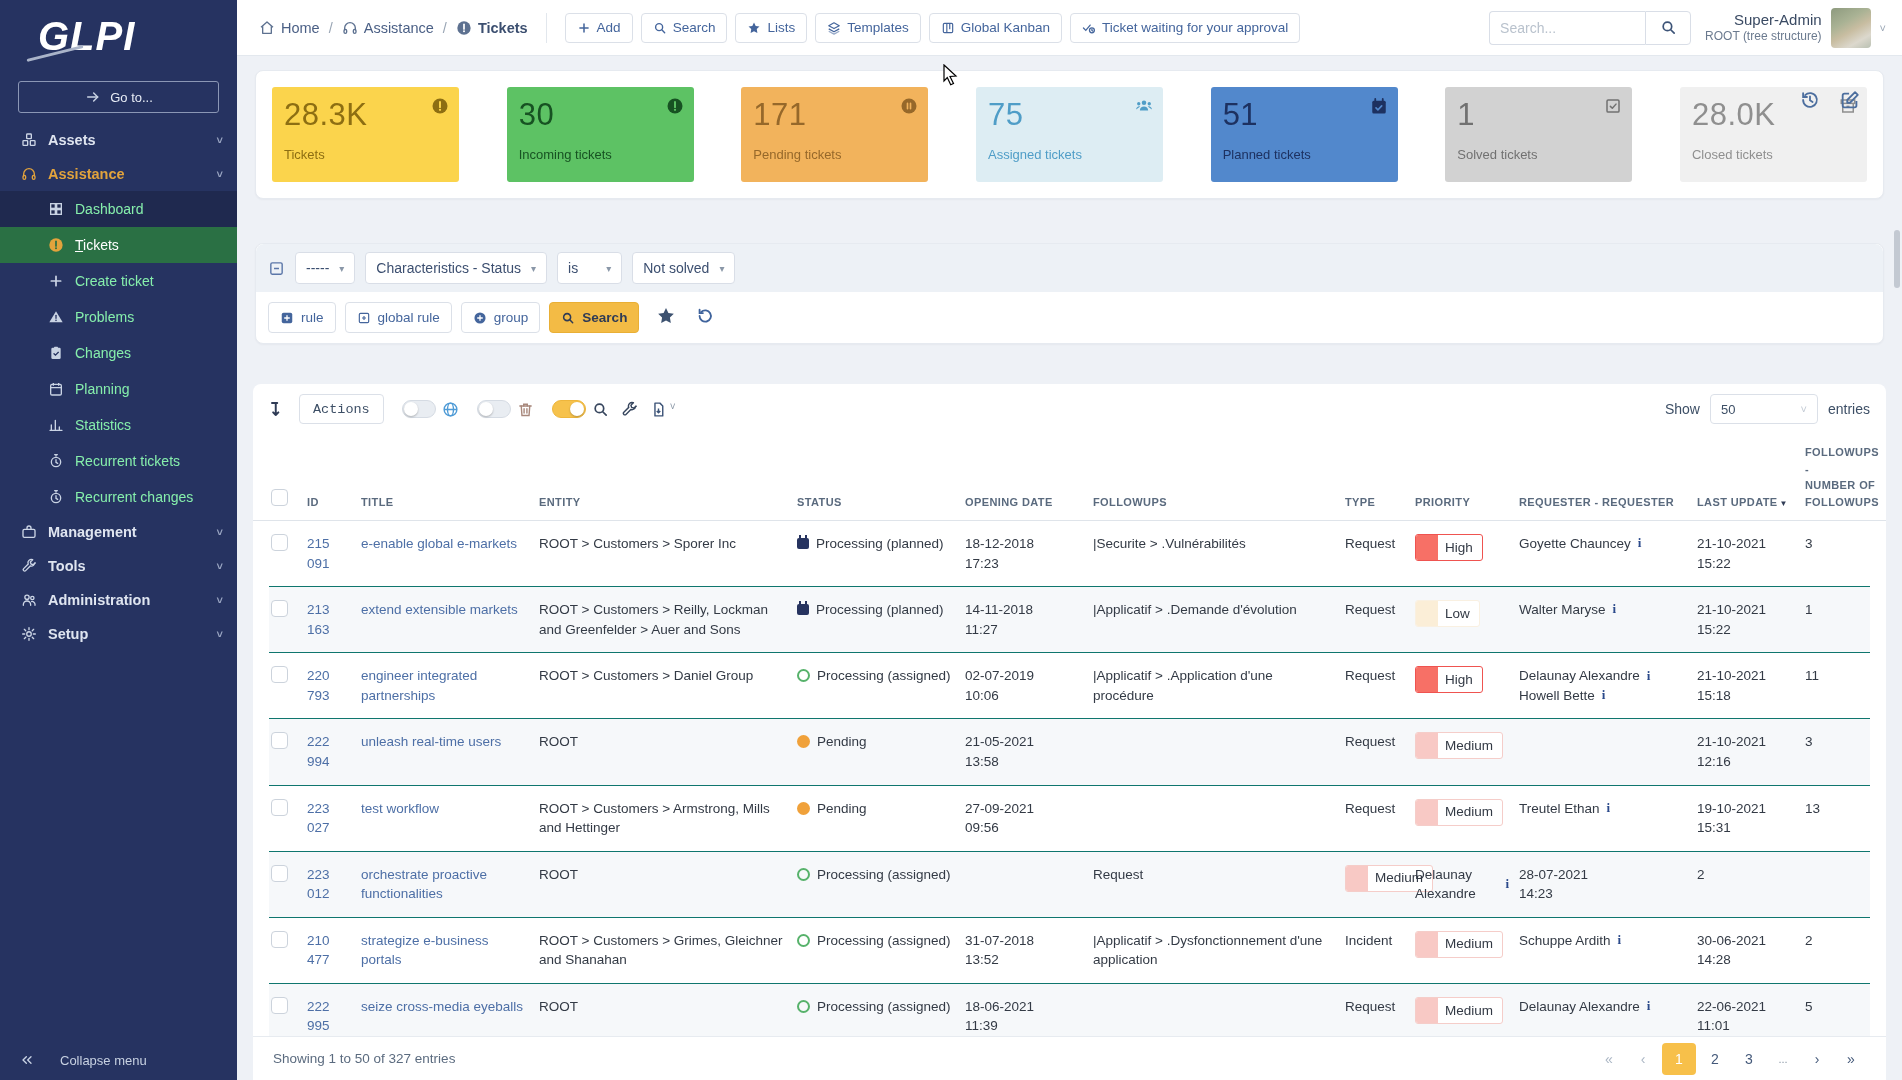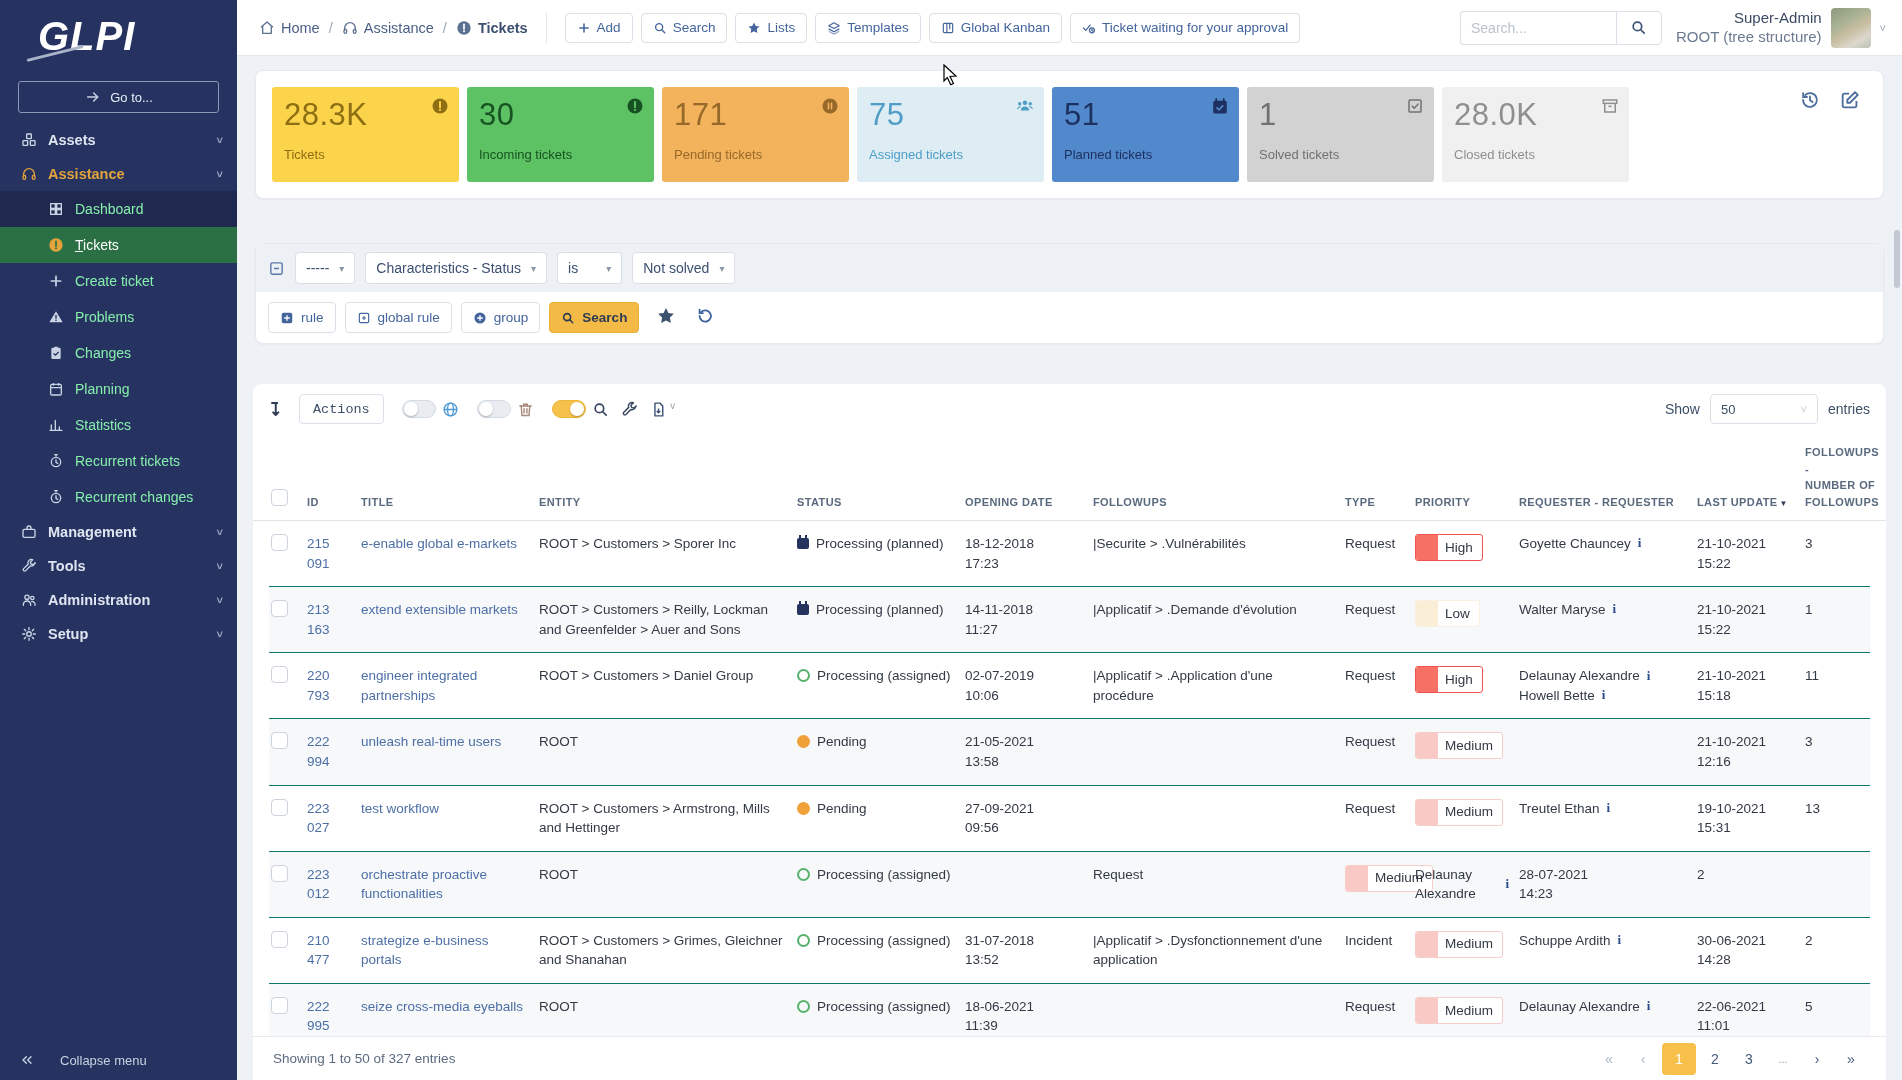--- a/index.html
+++ b/index.html
@@ -43,30 +43,30 @@
   .hbtn { display:inline-flex; align-items:center; gap:6px; height:30px; padding:0 11px; background:#fff; border:1px solid #dbe0e8; border-radius:4px; color:#44659c; font-size:13.5px; cursor:pointer; white-space:nowrap; }
   .hbtn svg { width:14px; height:14px; }
   .top-right { margin-left:auto; display:flex; align-items:center; gap:14px; }
   .gsearch { display:flex; }
   .gsearch input { width:156px; height:34px; border:1px solid #d9dee7; border-right:none; border-radius:4px 0 0 4px; padding:0 10px; font-size:14px; color:#33415a; outline:none; }
   .gsearch input::placeholder { color:#b9c2cd; }
   .gsearch .gbtn { width:46px; height:34px; border:1px solid #d9dee7; border-radius:0 4px 4px 0; background:#fff; display:flex; align-items:center; justify-content:center; color:#3c5377; cursor:pointer; }
   .userbox { display:flex; align-items:center; gap:9px; cursor:pointer; }
   .utext { text-align:right; line-height:1.25; }
   .uname { font-size:15px; color:#3a4a63; }
-  .uprofile { font-size:15px; color:#6b7a8f; }
+  .uprofile { font-size:12px; color:#6b7a8f; }
   .avatar { width:40px; height:40px; border-radius:4px; background:linear-gradient(150deg,#8d9a7e 0%,#a9b294 34%,#c8bda1 55%,#dcd8cd 78%,#b9c0b2 100%); flex-shrink:0; }
   .uchev { color:#9aa6b5; font-size:11px; }
 
   
   .content { flex:1; padding:14px 18px 0 18px; display:flex; flex-direction:column; overflow:hidden; position:relative; }
   .panel { background:#fff; border:1px solid #e6eaf0; border-radius:8px; box-shadow:0 1px 2px rgba(20,30,60,.04); }
 
   
-  .cards-panel { padding:16px; display:flex; gap:8px; align-items:flex-start; margin-bottom:44px; flex-shrink:0; position:relative; }
+  .cards-panel { padding:16px; display:flex; gap:8px; align-items:flex-start; margin-bottom:44px; flex-shrink:0; position:relative;justify-content:space-between; }
   .stat-card { width:187px; height:95px; border-radius:3px; padding:10px 12px; position:relative; cursor:pointer; flex-shrink:0; }
   .stat-num { font-size:31px; font-weight:500; letter-spacing:.5px; }
   .stat-label { font-size:13px; margin-top:14px; }
   .stat-ic { position:absolute; top:10px; right:10px; }
   .stat-ic svg { width:18px; height:18px; }
   .panel-tools { position:absolute; right:22px; top:18px; display:flex; gap:18px; color:#4c6e9e; }
   .panel-tools svg { width:22px; height:22px; cursor:pointer; }
 
   
   .filter-panel { margin-bottom:40px; flex-shrink:0; overflow:hidden; }

